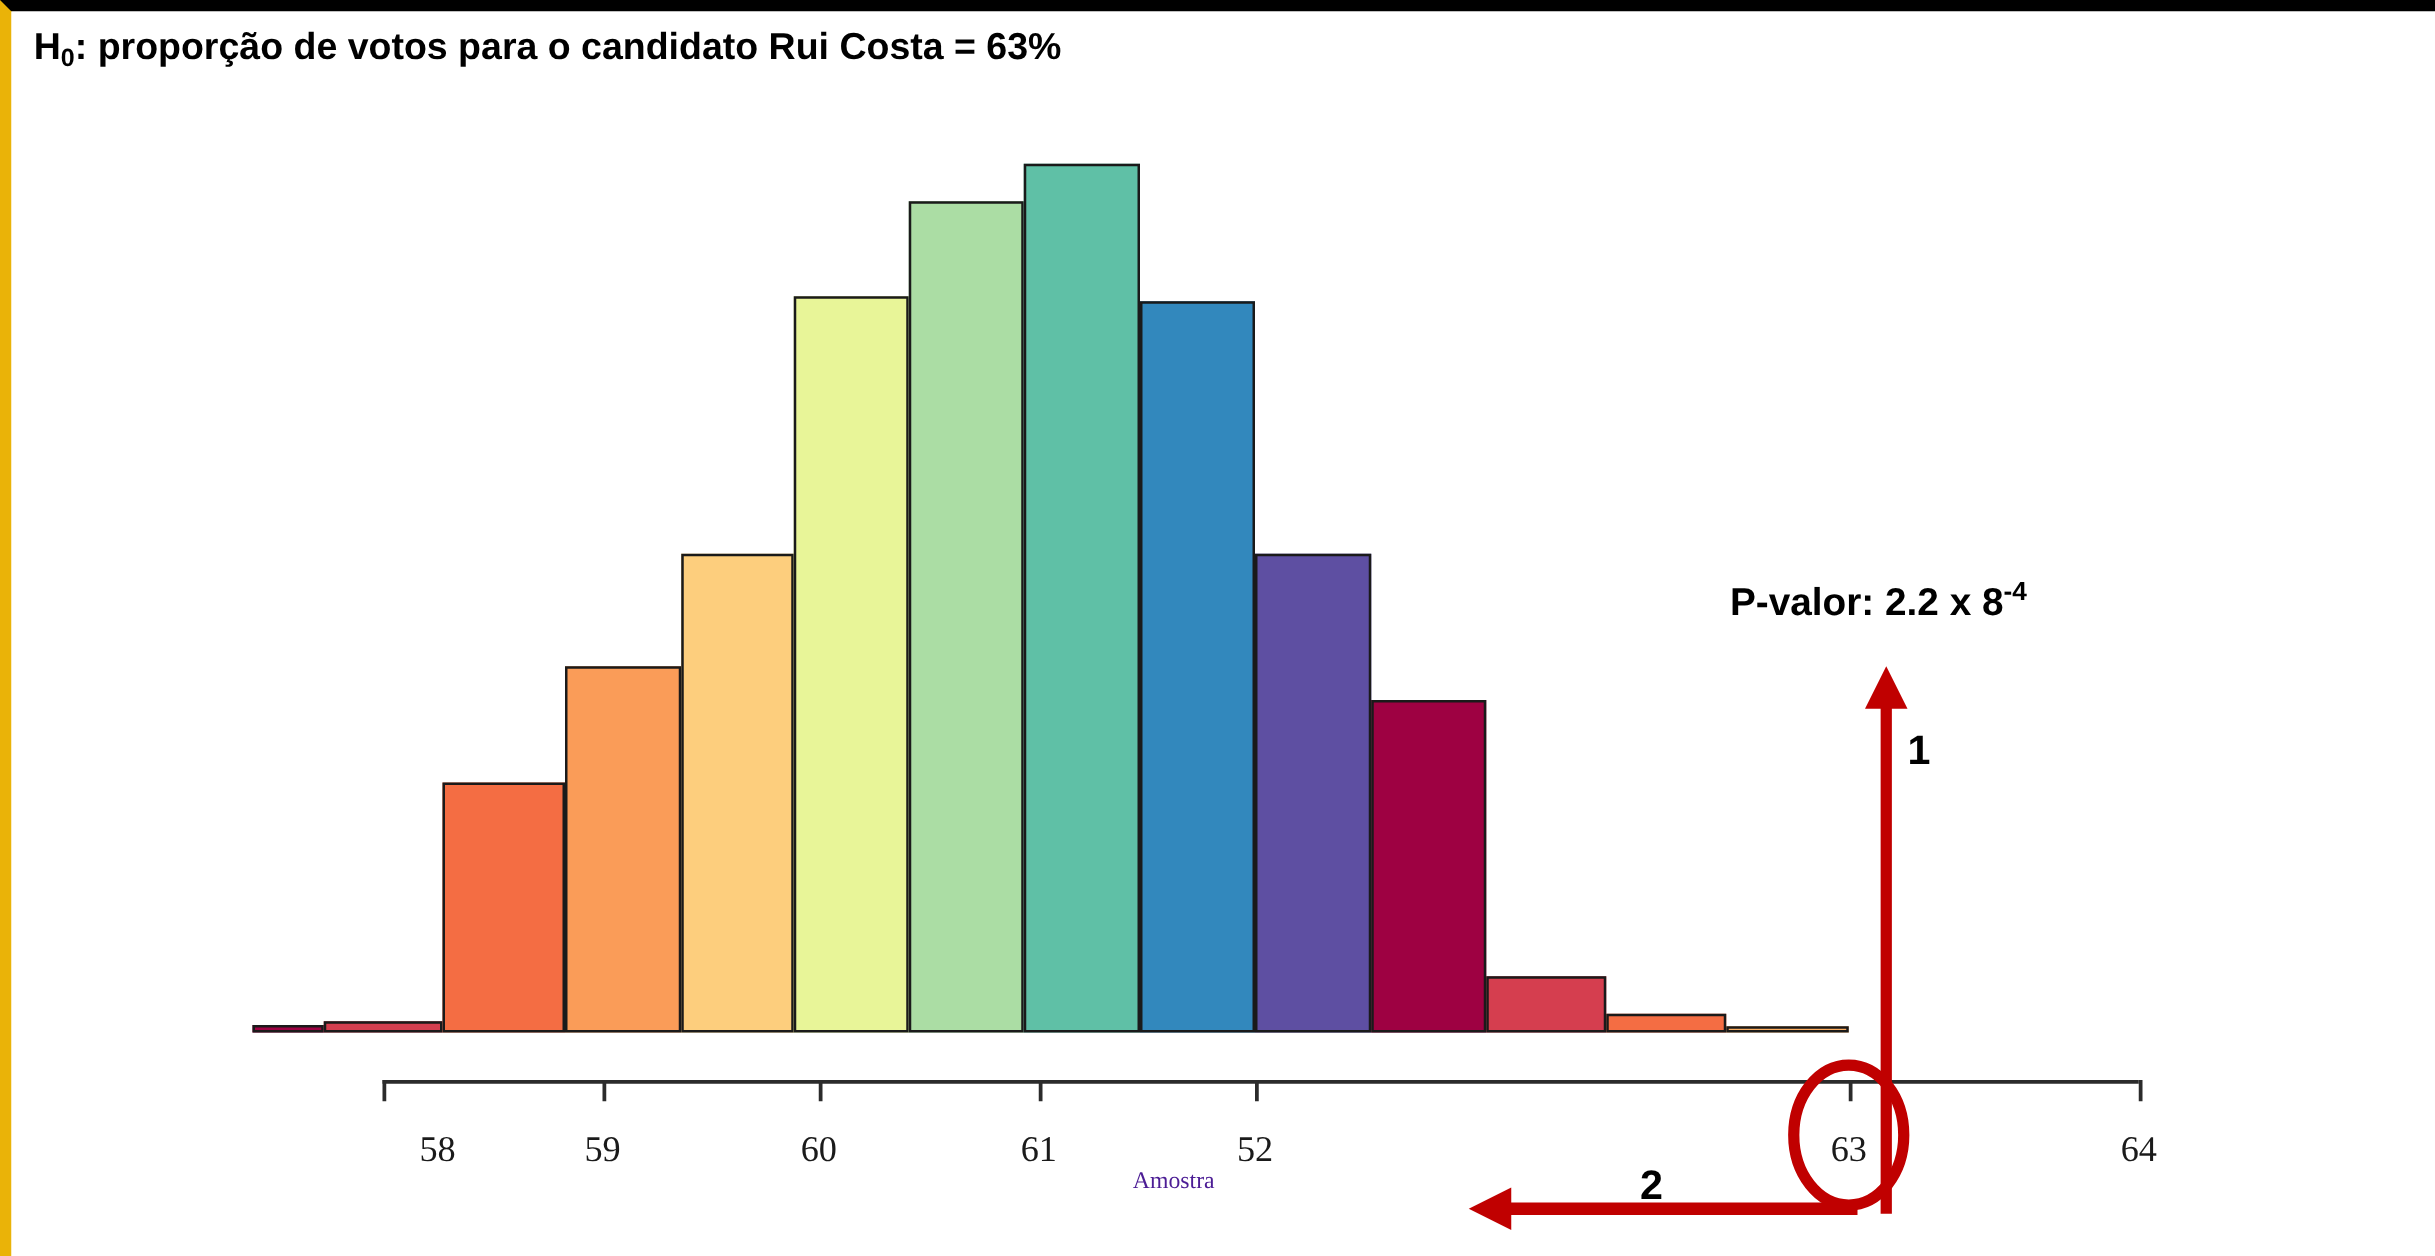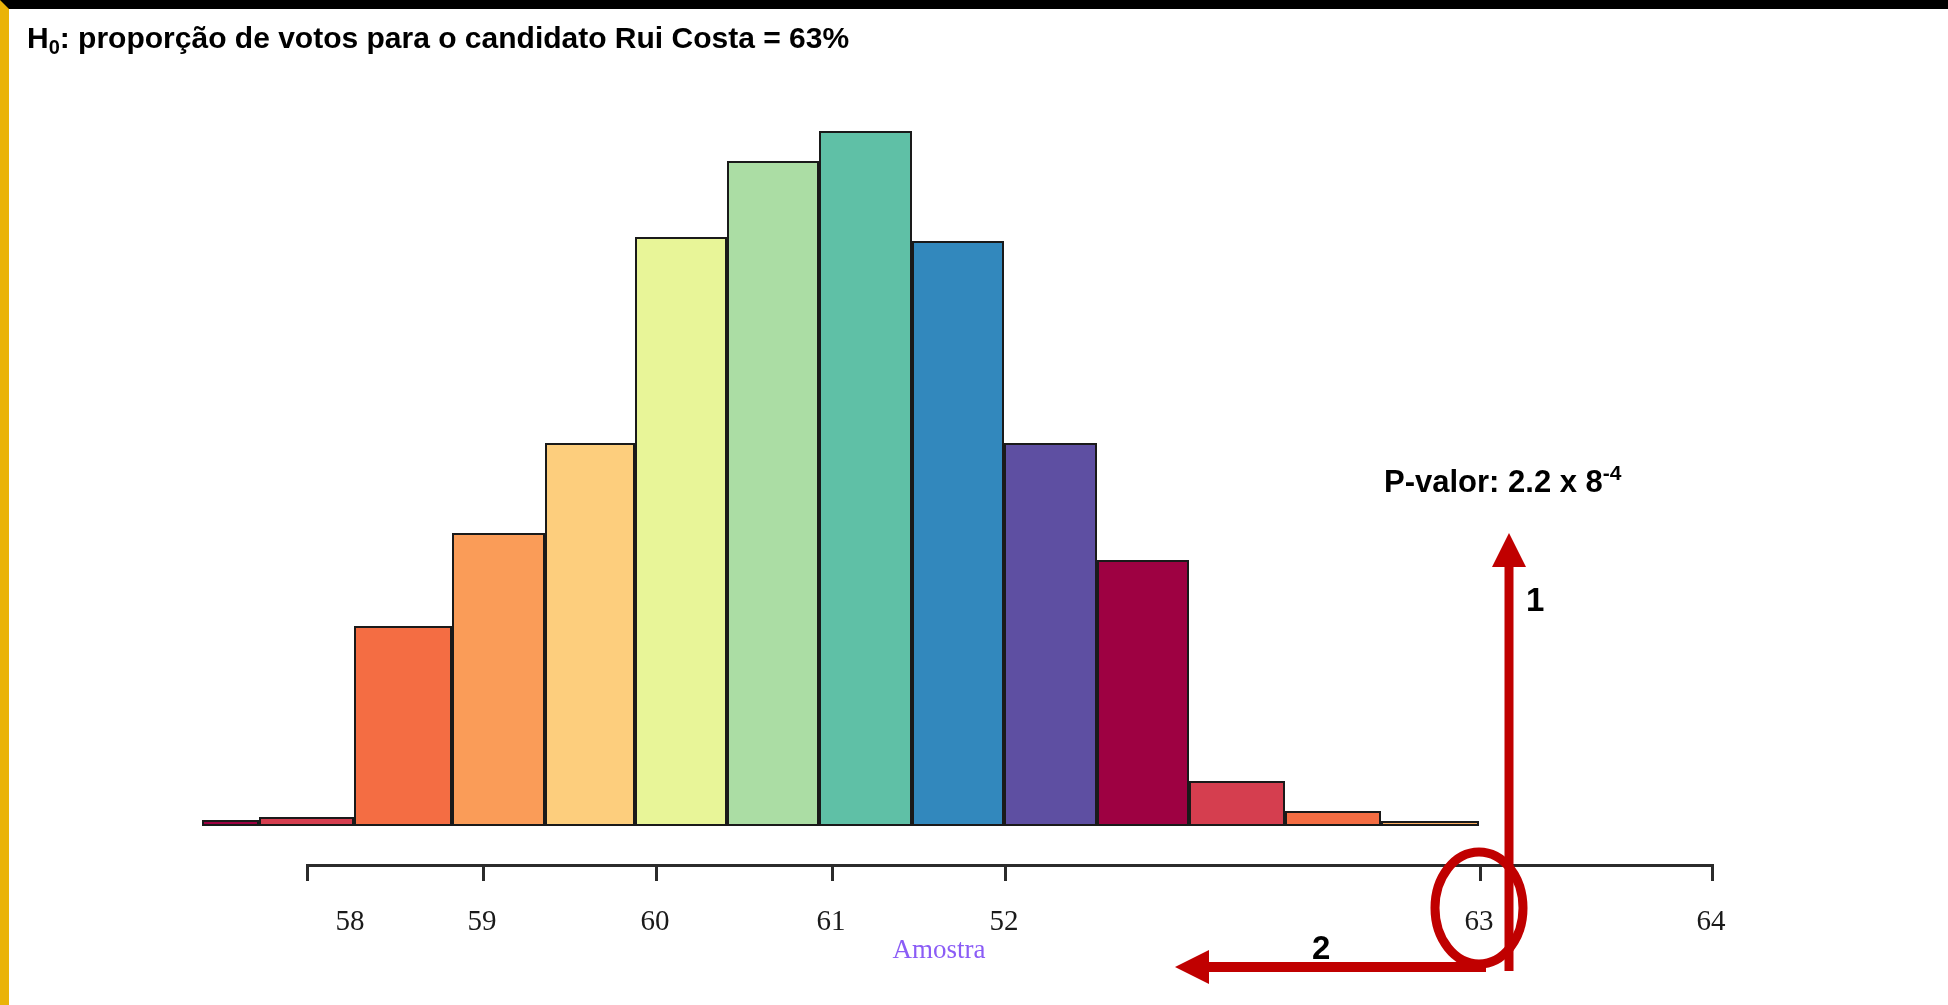--- a/index.html
+++ b/index.html
@@ -67,22 +67,22 @@
     position: absolute;
     font-family: "Liberation Serif", serif;
     font-size: 29px;
     color: #1a1a1a;
     text-align: center;
     transform: translateX(-50%);
   }
   .axis-title {
     position: absolute;
     font-family: "Liberation Serif", serif;
-    font-size: 27px;
-    color: #8b5cf6;
+    font-size: 19px;
+    color: #4c1d95;
     transform: translateX(-50%);
   }
   
   .pval-label {
     position: absolute;
     font-family: "Liberation Sans", sans-serif;
     font-weight: bold;
     font-size: 31px;
     color: #000000;
     white-space: nowrap;

